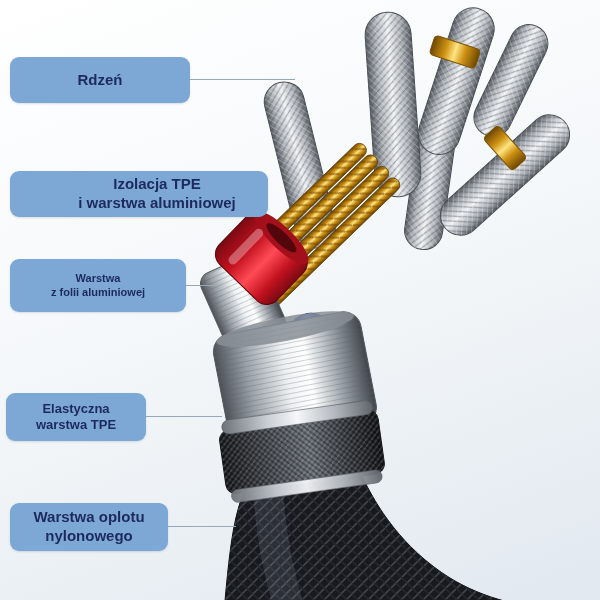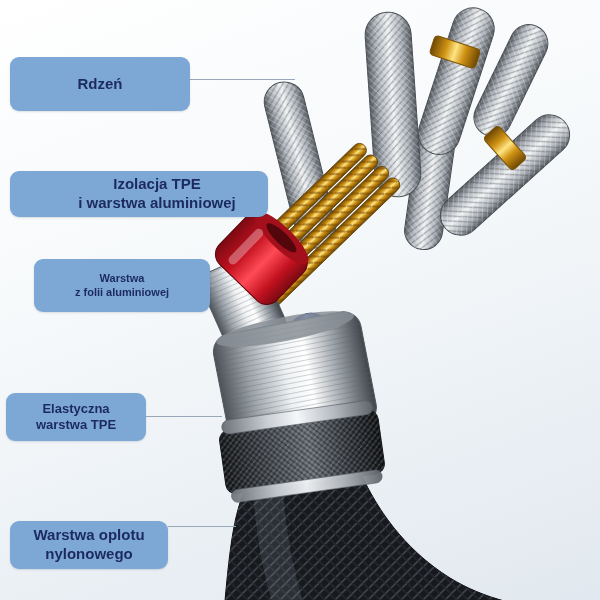--- a/index.html
+++ b/index.html
@@ -17,25 +17,25 @@
     color:var(--label-text,#1c2a5e);
     border-radius:9px;
     font-weight:bold;
     text-align:center;
     display:flex;flex-direction:column;justify-content:center;align-items:center;
     line-height:1.25;
     z-index:3;
     box-shadow:0 1px 2px rgba(40,60,90,0.15);
   }
   .label .ln{display:block;white-space:nowrap;}
-  .l1{left:10px;top:57px;width:180px;height:54px;font-size:15px;}
+  .l1{left:10px;top:57px;width:180px;height:46px;font-size:15px;}
   .l2{left:10px;top:171px;width:222px;height:46px;font-size:15px;padding-left:36px;}
-  .l3{left:10px;top:259px;width:176px;height:53px;font-size:11px;margin-left:24px;}
+  .l3{left:10px;top:259px;width:176px;height:53px;font-size:11px;}
   .l4{left:6px;top:393px;width:140px;height:48px;font-size:13px;}
-  .l5{left:10px;top:521px;width:158px;height:48px;font-size:15px;}
+  .l5{left:10px;top:503px;width:158px;height:48px;font-size:15px;}
   .connector{
     position:absolute;height:1px;background:var(--connector,#98a8b8);z-index:2;
   }
   .c1{left:190px;top:79px;width:105px;}
   .c2{left:232px;top:193px;width:27px;}
   .c3{left:186px;top:285px;width:30px;}
   .c4{left:146px;top:416px;width:76px;}
   .c5{left:168px;top:526px;width:68px;}
 </style>
 </head>

